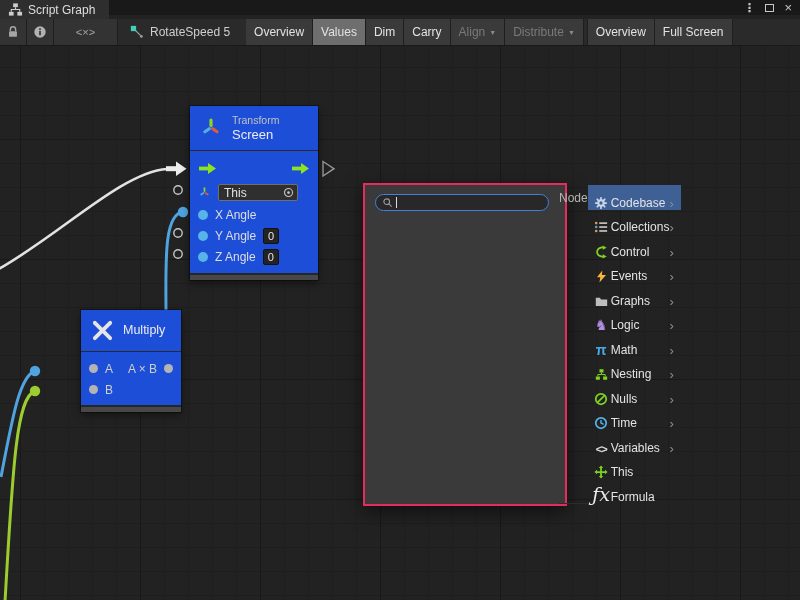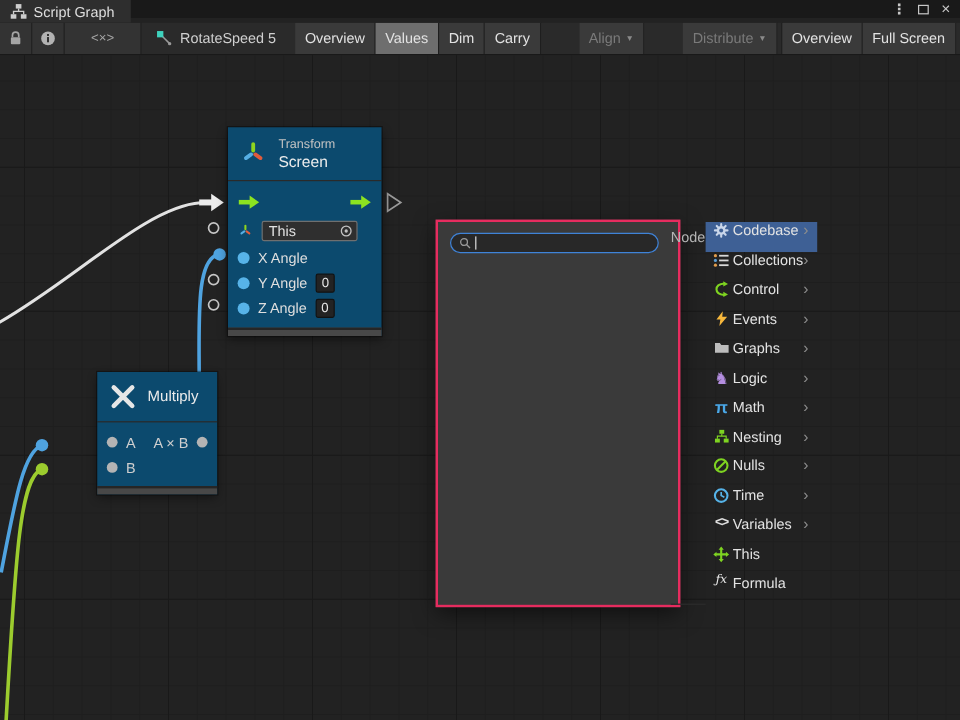--- a/index.html
+++ b/index.html
@@ -30,37 +30,37 @@
   .zoom-area { display:flex; align-items:center; gap:8px; padding:0 10px; }
   .zoom-label { color:#bdbdbd; font-size:12px; }
   .zoom-track { position:relative; width:118px; height:2px; background:#5a5a5a; border-radius:1px; }
   .zoom-handle { position:absolute; top:-5px; left:104px; width:12px; height:12px; border-radius:50%;
     background:#8d8d8d; }
   .zoom-val { color:#bdbdbd; font-size:12px; }
   .tgroup { display:flex; align-items:stretch; margin-left:2px; }
   .txtbtn { display:flex; align-items:center; gap:4px; padding:0 8px; background:#3a3a3a;
     border-right:1px solid #1e1e1e; color:#e2e2e2; font-size:12px; white-space:nowrap; }
   .txtbtn.active { background:#6e6e6e;justify-content:flex-end; }
-  .txtbtn.disabled { color:#7a7a7a;margin-left:32px; }
+  .txtbtn.disabled { color:#7a7a7a; }
   .dd-arrow { font-size:7px; color:#8a8a8a; }
   .gap { width:4px; background:#2a2a2a; border-right:1px solid #1e1e1e; }
 
   
   .canvas { position:absolute; left:0; top:46px; width:800px; height:554px; background-color:#222;
     background-image:
       linear-gradient(#191919 1px, transparent 1px),
       linear-gradient(90deg,#191919 1px, transparent 1px),
       linear-gradient(#1e1e1e 1px, transparent 1px),
       linear-gradient(90deg,#1e1e1e 1px, transparent 1px);
     background-size:120px 120px,120px 120px,24px 24px,24px 24px;
     background-position:20px 93px; }
   .wires { position:absolute; left:0; top:46px; width:800px; height:554px; pointer-events:none; }
 
   
-  .node { position:absolute; background:#0c4a6e; box-shadow:0 3px 8px rgba(0,0,0,.45);
+  .node { position:absolute; background:#1d4ed8; box-shadow:0 3px 8px rgba(0,0,0,.45);
     outline:1px solid rgba(0,0,0,.35); }
   .node-header { display:flex; align-items:center; gap:9px; padding:7px 10px 7px 9px;
     border-bottom:1px solid #2a2a2a; }
   .node-cat { color:#c2c2c2; font-size:10.5px; line-height:1.35; }
   .node-title { color:#ececec; font-size:13px; line-height:1.25; }
   .node-foot { height:7px; background:#484848; border-top:2px solid #262626; }
   .prow { display:flex; align-items:center; gap:7px; padding:0 8px; height:21px; }
   .prow.flow { height:25px; justify-content:space-between; }
   .pdot { width:10px; height:10px; border-radius:50%; background:#57b3e8; flex:0 0 auto; }
   .pdot.gray { width:9px; height:9px; background:#b4b4b4; }
@@ -77,21 +77,21 @@
     border:2px solid #e62c5f; box-shadow:0 6px 18px rgba(0,0,0,.55); display:flex; flex-direction:row; }
   .search-wrap { padding:9px 10px 4px 10px; }
   .search-box { display:flex; align-items:center; gap:3px; height:17px; background:#282828;
     border:1px solid #3f83d8; border-radius:9px; padding:0 6px; }
   .search-input { flex:1; background:transparent; border:none; outline:none; color:#e6e6e6;
     font-size:11px; font-family:inherit; min-width:0; }
   .caret { width:1px; height:11px; background:#dcdcdc; }
   .ff-header { text-align:center; color:#b5b5b5; font-size:12px; padding:6px 0 5px 0;
     border-bottom:1px solid #2c2c2c; }
   .ff-list { flex:1; display:flex; flex-direction:column; }
-  .ff-item { display:flex; align-items:flex-start; height:34px; padding:0 4px 0 5px; }
+  .ff-item { display:flex; align-items:flex-end; height:34px; padding:0 4px 0 5px; }
   .ff-item.selected { background:#3e6095; }
   .ff-ic { width:17px; display:flex; align-items:center; justify-content:center; flex:0 0 auto; }
   .ff-label { color:#e3e3e3; font-size:12px; margin-left:1px; }
   .ff-chev { margin-left:auto; color:#8d8d8d; font-size:13px; line-height:1; padding-right:3px; }
   .glyph { font-size:12px; line-height:1; }
 </style>
 </head>
 <body>
 
 <div class="app">
@@ -418,20 +418,20 @@
         <span class="ff-ic">
           <svg width="14" height="14" viewBox="0 0 16 16">
             <path d="M8 0.5 L10.5 3.5 H9 V7 H12.5 V5.5 L15.5 8 L12.5 10.5 V9 H9 V12.5 H10.5 L8 15.5 L5.5 12.5 H7 V9 H3.5 V10.5 L0.5 8 L3.5 5.5 V7 H7 V3.5 H5.5 Z" fill="#7ed321"></path>
           </svg>
         </span>
         <span class="ff-label">This</span>
       </div>
 
       <div class="ff-item">
         <span class="ff-ic">
-          <span class="glyph" style="color:#ececec;font-style:italic;font-size:10px;font-family:'DejaVu Serif',serif;">ƒx</span>
+          <span class="glyph" style="color:#ececec;font-style:italic;font-size:19px;font-family:'DejaVu Serif',serif;">ƒx</span>
         </span>
         <span class="ff-label">Formula</span>
       </div>
 
     </div>
   </div>
 </div>
 
 </body></html>

